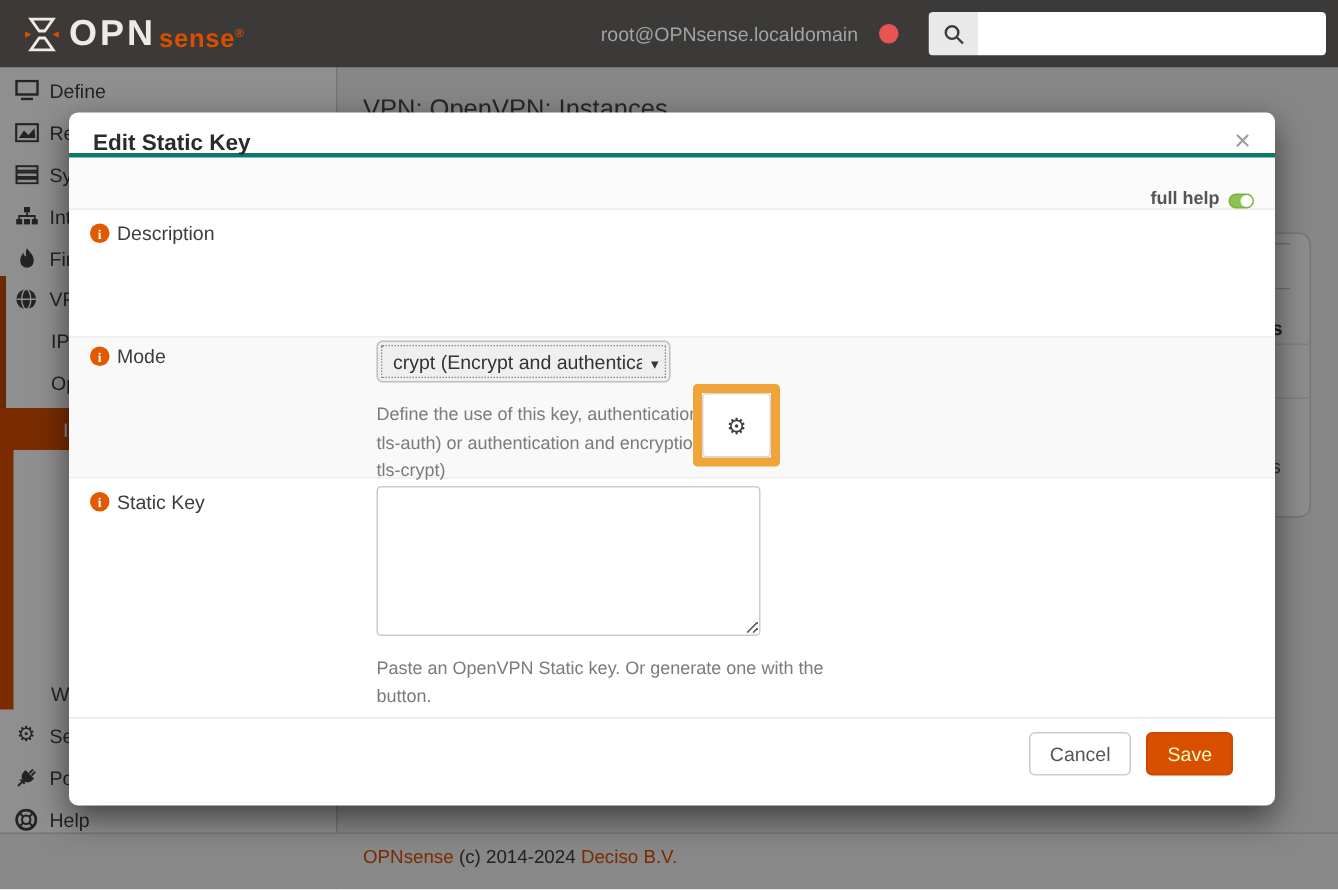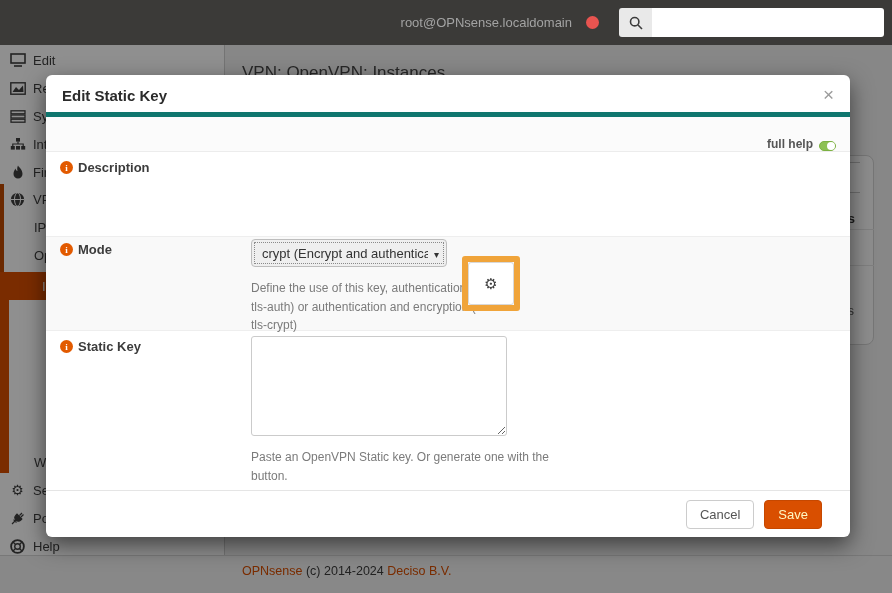--- a/index.html
+++ b/index.html
@@ -52,40 +52,40 @@
   .footer-text { position:absolute; left:242px; top:8px; font-size:12.5px; color:#3c3c3c; }
   .footer-text a { color:#d94f00; text-decoration:none; }
 
   
   .backdrop { position:absolute; left:0; top:45px; width:892px; height:548px;
               background:rgba(0,0,0,0.44); z-index:10; }
 
   
   .modal { position:absolute; left:46px; top:75px; width:804px; height:462px; background:#fff;
            border-radius:6px; box-shadow:0 8px 22px rgba(0,0,0,0.55); z-index:20; }
-  .modal-header { height:42px; border-bottom:5px solid #0f766e; position:relative; }
+  .modal-header { height:30px; border-bottom:3px solid #0f766e; position:relative; }
   .modal-title { position:absolute; left:16px; top:12px; font-size:15px; font-weight:700; color:#2b2b2b; }
   .modal-close { position:absolute; right:12px; top:6px; font-size:19px; color:#9c9c9c; cursor:pointer;
                  background:none; border:none; line-height:1; padding:4px; font-family:"Liberation Sans",sans-serif; }
   .fullhelp-row { height:35px; background:#fbfbfb; border-bottom:1px solid #ececec;
                   display:flex; align-items:flex-end; justify-content:flex-end; padding-right:14px; gap:6px;font-weight:bold; }
   .fullhelp-label { font-size:12px; color:#555; }
   .toggle { width:17px; height:10px; border-radius:5px; background:#8dc153; position:relative; cursor:pointer;
             border:1px solid #7cb142; }
   .toggle-knob { position:absolute; right:0px; top:0px; width:8px; height:8px; border-radius:50%; background:#fff; }
 
   .form-row { position:relative; width:100%; }
   .row-desc { height:84px; }
   .row-mode { height:95px; background:#f9f9f9; border-top:1px solid #eeeeee; border-bottom:1px solid #eeeeee; }
   .row-key  { height:159px; }
   .label-cell { position:absolute; left:14px; top:8px; display:flex; align-items:center; gap:5px; }
   .info-icon { width:13px; height:13px; border-radius:50%; background:#e25a00; color:#fff; font-size:9px;
                font-weight:700; display:flex; align-items:center; justify-content:center;
                font-family:"Liberation Serif", serif; }
-  .field-label { font-size:13px; font-weight:700; color:#3c3c3c; }
+  .field-label { font-size:13px; font-weight:400; color:#3c3c3c; }
   .help-text { position:absolute; left:205px; font-size:12px; color:#7b7b7b; line-height:1.55; }
 
   .text-input { position:absolute; left:205px; top:5px; width:257px; height:28px; border:1px solid #cbcbcb;
                 border-radius:3px; padding:0 9px; font-size:13px; color:#555; outline:none;
                 font-family:"Liberation Sans", sans-serif; }
   .select-btn { position:absolute; left:205px; top:2px; width:196px; height:28px; background:#efefef;
                 border:1px solid #bdbdbd; border-radius:4px; outline:1px dotted #8a8a8a; outline-offset:-4px;
                 display:flex; align-items:center; font-size:13px; color:#333; padding:0 18px 0 10px;
                 cursor:pointer; font-family:"Liberation Sans", sans-serif; }
   .select-value { white-space:nowrap; overflow:hidden; flex:1; text-align:left; }
@@ -110,20 +110,32 @@
   .btn-save { background:#d94f00; border:1px solid #c64800; color:#fef9c3; }
 
   svg { display:block; }
 </style>
 </head>
 <body>
 
 <div class="stage">
 
   <div class="topbar">
+    <div class="logo">
+      <span>
+        <svg width="28" height="30" viewBox="0 0 30 30">
+          <path d="M7 4 h16 l-6 8.5 h-4 z" fill="none" stroke="#ecebe8" stroke-width="2"></path>
+          <path d="M7 26 h16 l-6 -8.5 h-4 z" fill="none" stroke="#ecebe8" stroke-width="2"></path>
+          <path d="M3 12.6 l4.4 2.4 -4.4 2.4 z" fill="#d94f00"></path>
+          <path d="M27 12.6 l-4.4 2.4 4.4 2.4 z" fill="#d94f00"></path>
+        </svg>
+      </span>
+      <span class="logo-opn">OPN</span>
+      <span class="logo-sense"><span>sense</span><span class="logo-reg">®</span></span>
+    </div>
     <div class="topbar-spacer"></div>
     <span class="topbar-user">root@OPNsense.localdomain</span>
     <span class="alert-dot"></span>
     <div class="search-group">
       <span class="search-addon">
         <svg width="14" height="14" viewBox="0 0 14 14">
           <circle cx="5.7" cy="5.7" r="4.2" fill="none" stroke="#3c3c3c" stroke-width="1.6"></circle>
           <line x1="9" y1="9" x2="13" y2="13" stroke="#3c3c3c" stroke-width="1.6"></line>
         </svg>
       </span>
@@ -133,21 +145,21 @@
 
   <div class="sidebar">
 
     <div class="nav-item" style="top:4px;">
       <span class="nico">
         <svg width="16" height="14" viewBox="0 0 16 14">
             <rect x="1" y="1" width="14" height="9" fill="none" stroke="#3f3f3f" stroke-width="1.6"></rect>
             <line x1="4" y1="13" x2="12" y2="13" stroke="#3f3f3f" stroke-width="1.6"></line>
           </svg>
       </span>
-      <span class="nlabel">Edit</span>
+      <span class="nlabel">Define</span>
     </div>
 
     <div class="nav-item" style="top:32px;">
       <span class="nico">
         <svg width="16" height="13" viewBox="0 0 16 13">
             <rect x="0.8" y="0.8" width="14.4" height="11.4" fill="none" stroke="#3f3f3f" stroke-width="1.4"></rect>
             <path d="M2.5 10 L6 5 L9 8 L13 3.5 L13.5 10 Z" fill="#3f3f3f"></path>
           </svg>
       </span>
       <span class="nlabel">Reporting</span>

